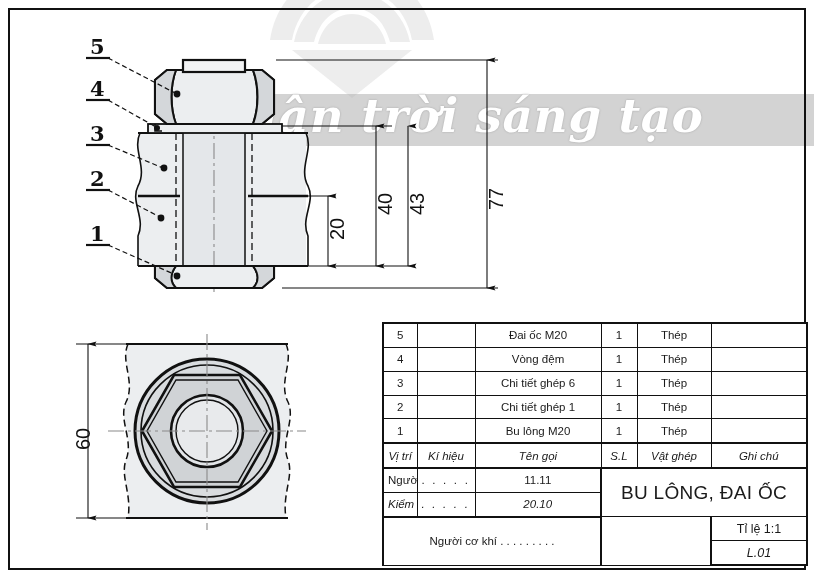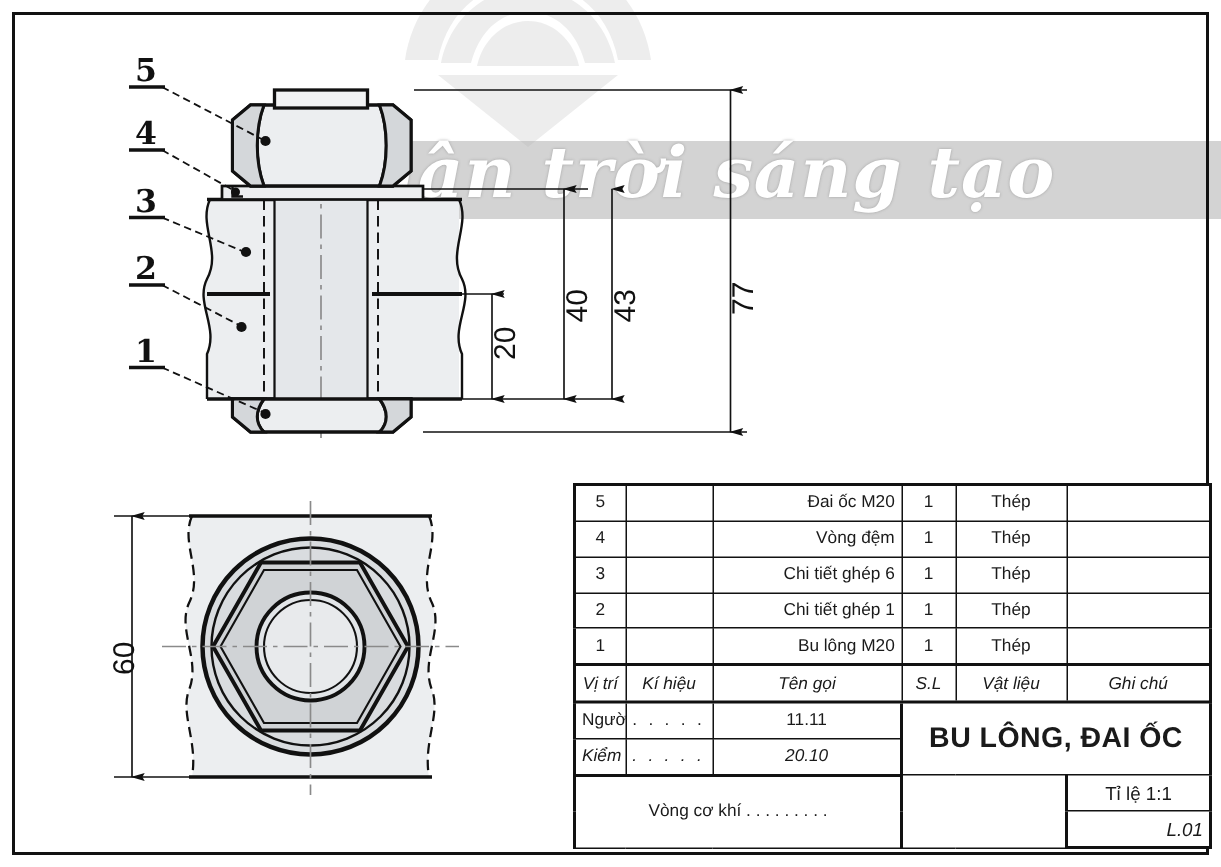--- a/index.html
+++ b/index.html
@@ -35,27 +35,27 @@
           transform:rotate(-90deg);transform-origin:left top;white-space:nowrap;}
 
   
   #tblock{position:absolute;left:382px;top:322px;width:424px;height:244px;}
   #tblock table{border-collapse:collapse;width:424px;height:244px;
                 table-layout:fixed;background:#fff;}
   #tblock td{border:1px solid #111;padding:0 4px;font-size:11.5px;
              font-family:"Liberation Sans",sans-serif;color:#1a1a1a;
              text-align:center;vertical-align:middle;height:22px;
              overflow:hidden;white-space:nowrap;}
-  #tblock td.l{text-align:right;}
+  #tblock td.l{text-align:center;}
   #tblock td.thick-t{border-top:2.5px solid #111;}
   #tblock td.thick-b{border-bottom:2.5px solid #111;font-style:italic;}
   #tblock td.thick-l{border-left:2.5px solid #111;}
   #tblock td.thick-r{border-right:2.5px solid #111;}
   .dots{color:#4a4a4a;letter-spacing:2.2px;font-size:11px;}
-  .bigtitle{font-size:19px !important;font-weight:700;letter-spacing:.3px;}
+  .bigtitle{font-size:19px !important;font-weight:400;letter-spacing:.3px;}
   .scl{font-size:12.5px !important;}
 </style>
 </head>
 <body>
 
 <div id="root">
 
   <svg class="wm" id="wm-emblem" viewBox="0 0 200 150">
     <g fill="#bdbdbd" opacity="0.9">
       <path d="M100 10 C58 10 24 40 18 82 L40 82 C46 50 70 30 100 30 C130 30 154 50 160 82 L182 82 C176 40 142 10 100 10 Z"></path>
@@ -292,39 +292,39 @@
           <td>1</td>
           <td>Thép</td>
           <td class="thick-r"></td>
         </tr>
 
         <tr>
           <td class="thick-t thick-b thick-l">Vị trí</td>
           <td class="thick-t thick-b">Kí hiệu</td>
           <td class="thick-t thick-b">Tên gọi</td>
           <td class="thick-t thick-b">S.L</td>
-          <td class="thick-t thick-b">Vật liệu</td>
+          <td class="thick-t thick-b">Vật ghép</td>
           <td class="thick-t thick-b thick-r">Ghi chú</td>
         </tr>
 
         <tr>
           <td class="l thick-l">Người vẽ</td>
           <td class="dots">. . . . . . . . . .</td>
           <td>11.11</td>
           <td class="bigtitle thick-l thick-r" colspan="3" rowspan="2">BU LÔNG, ĐAI ỐC</td>
         </tr>
 
         <tr>
           <td class="l thick-l thick-b">Kiểm tra</td>
           <td class="dots thick-b">. . . . . . . . . .</td>
           <td class="thick-b">20.10</td>
         </tr>
 
         <tr>
-          <td class="thick-l" colspan="3" rowspan="2">Vòng cơ khí . . . . . . . . .</td>
+          <td class="thick-l" colspan="3" rowspan="2">Người cơ khí . . . . . . . . .</td>
           <td class="thick-l" colspan="2" rowspan="2"></td>
           <td class="scl thick-l thick-r">Tỉ lệ 1:1</td>
         </tr>
         <tr>
           <td class="scl l thick-l thick-r thick-b">L.01</td>
         </tr>
       </tbody>
     </table>
   </div>
 

